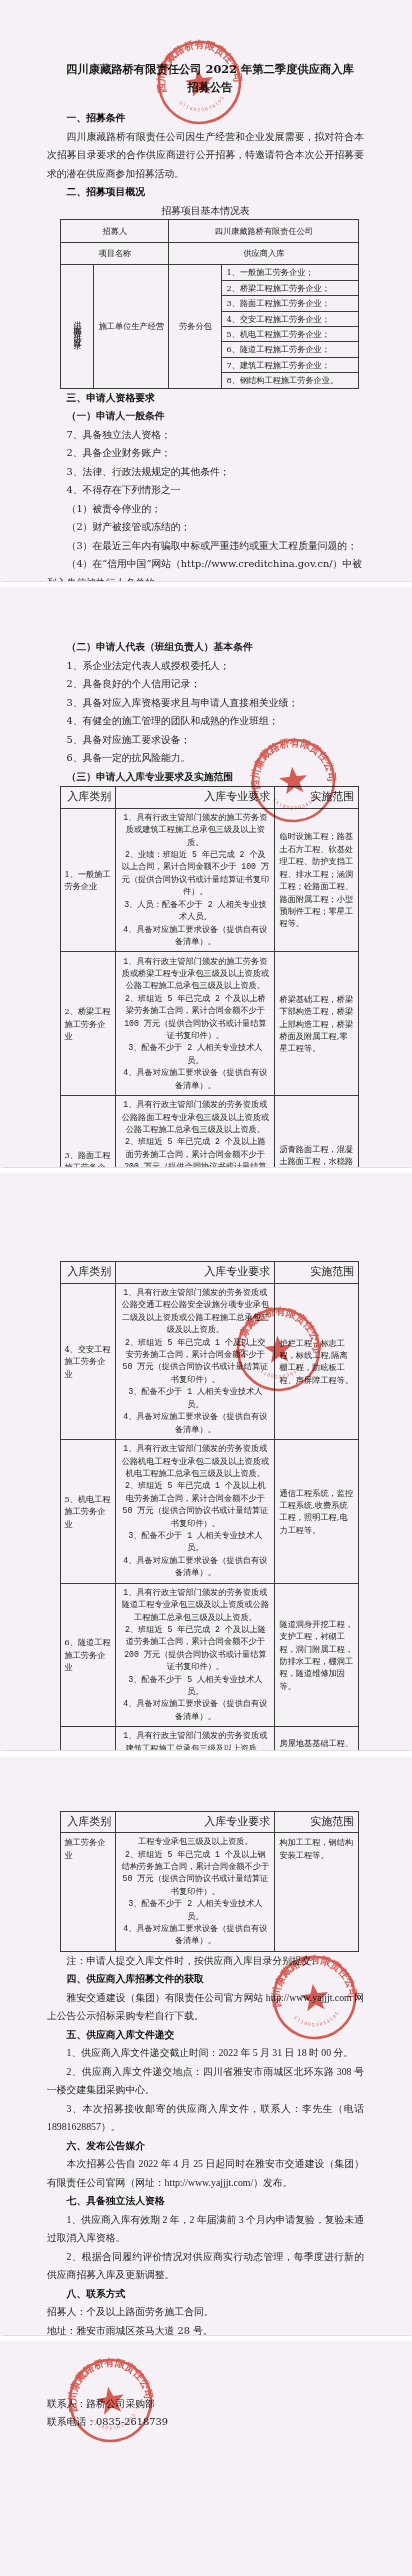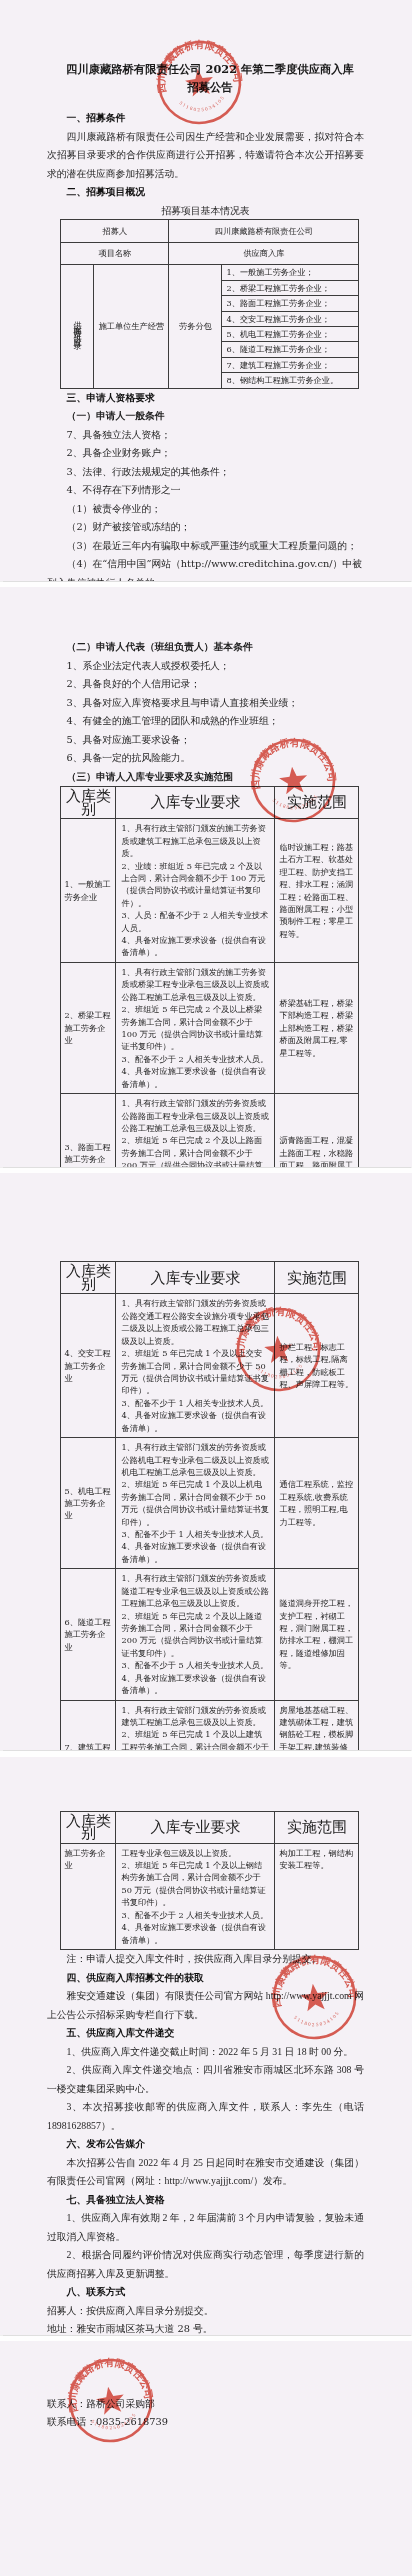--- a/index.html
+++ b/index.html
@@ -16,23 +16,23 @@
   .para{text-indent:2em;text-align:justify;font-family:Liberation Serif, serif;}
   .line{text-indent:2em;}
   .caption{text-align:center;line-height:17.5px;}
 
   table{border-collapse:collapse;margin-left:13.4px;width:298px;table-layout:fixed;background:transparent;}
   td{border:0.8px solid #3c3c3c;font-size:8.2px;line-height:12.4px;color:#1f1f1f;vertical-align:middle;padding:3.1px 4.1px;}
   .t1 td{text-align:center;}
   .t1 td.list-cell{text-align:left;padding:1px 4.1px;line-height:12.4px;height:12.4px;}
   .t1 .vert{writing-mode:vertical-rl;text-orientation:upright;letter-spacing:2.6px;text-align:center;padding:5.2px 0;}
   .t1 .hdr-row td{height:15.5px;}
-  .pro td.head{ text-align:center;font-size:15px;height:14.4px;}
+  .pro td.head{ text-align:right;font-size:11px;height:14.4px;}
   .pro td.cat{text-align:left;padding:3.1px 3.1px;}
-  .pro td.req{text-align:left;white-space:pre-line;vertical-align:middle;padding:3.1px 5.2px;}
+  .pro td.req{text-align:center;white-space:pre-line;vertical-align:middle;padding:3.1px 5.2px;font-family:Liberation Mono, monospace;}
   .pro td.scope{text-align:left;padding:3.1px 4.1px;}
   .pro td.vtop{vertical-align:top;}
 
   .stamp{position:absolute;width:87px;height:87px;color:#d6392b;opacity:.8;mix-blend-mode:multiply;z-index:2;pointer-events:none;}
   .stamp text{fill:#d6392b;}
   .stamp .cap{font-size:23px;font-weight:700;}
   .stamp .num{font-size:10px;letter-spacing:3px;}
   .st-p1{left:156px;top:39px;transform:rotate(-8deg);}
   .st-p2{left:250px;top:150px;transform:rotate(-6deg);}
   .st-p3{left:235px;top:133px;transform:rotate(-5deg);}
@@ -290,21 +290,21 @@
     <div class="h">五、供应商入库文件递交</div>
     <div class="para">1、供应商入库文件递交截止时间：2022 年 5 月 31 日 18 时 00 分。</div>
     <div class="para">2、供应商入库文件递交地点：四川省雅安市雨城区北环东路 308 号一楼交建集团采购中心。</div>
     <div class="para">3、本次招募接收邮寄的供应商入库文件，联系人：李先生（电话 18981628857）。</div>
     <div class="h">六、发布公告媒介</div>
     <div class="para">本次招募公告自 2022 年 4 月 25 日起同时在雅安市交通建设（集团）有限责任公司官网（网址：http://www.yajjjt.com/）发布。</div>
     <div class="h">七、具备独立法人资格</div>
     <div class="para">1、供应商入库有效期 2 年，2 年届满前 3 个月内申请复验，复验未通过取消入库资格。</div>
     <div class="para">2、根据合同履约评价情况对供应商实行动态管理，每季度进行新的供应商招募入库及更新调整。</div>
     <div class="h">八、联系方式</div>
-    <div>招募人：按供应商入库目录分别提交。</div>
+    <div>招募人：个及以上路面劳务施工合同。</div>
     <div>地址：雅安市雨城区茶马大道 28 号。</div>
 
   </div>
 </div>
 
 <div class="gap"></div>
 
 <div class="page p5">
   <svg class="stamp st-p5" viewBox="0 0 200 200">
     <circle cx="100" cy="100" r="93" fill="none" stroke="#d6392b" stroke-width="6"></circle>

